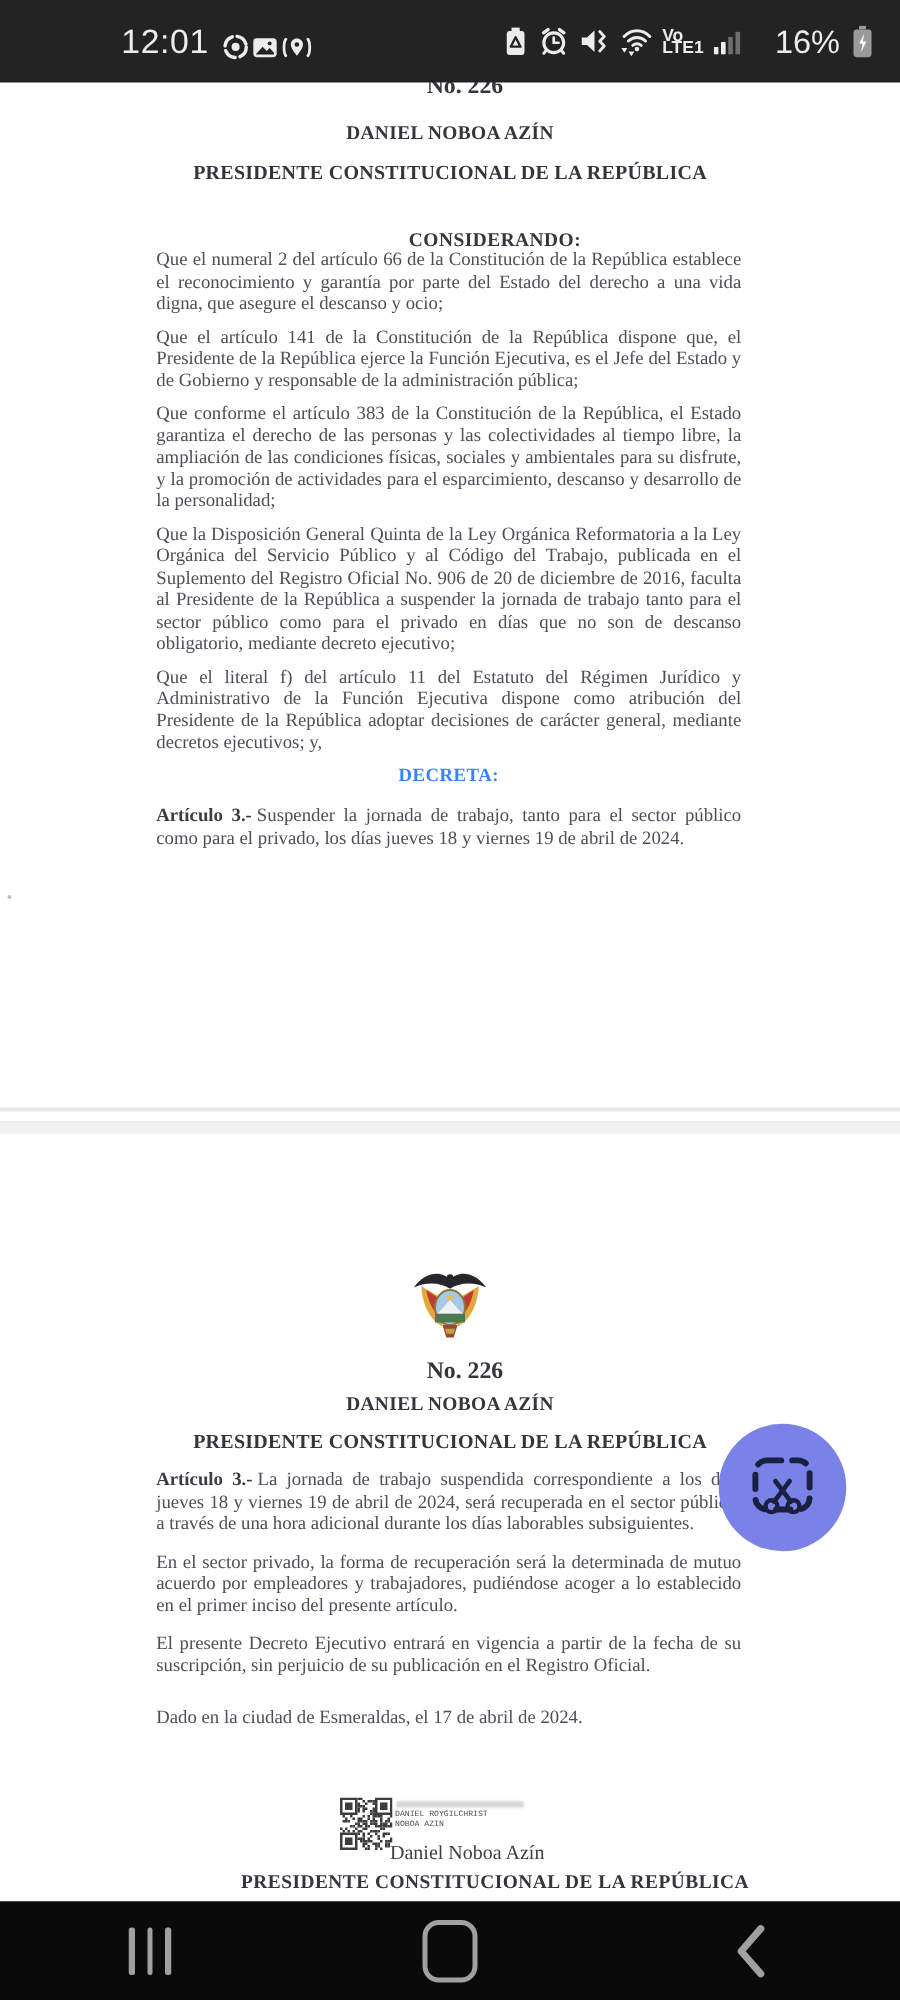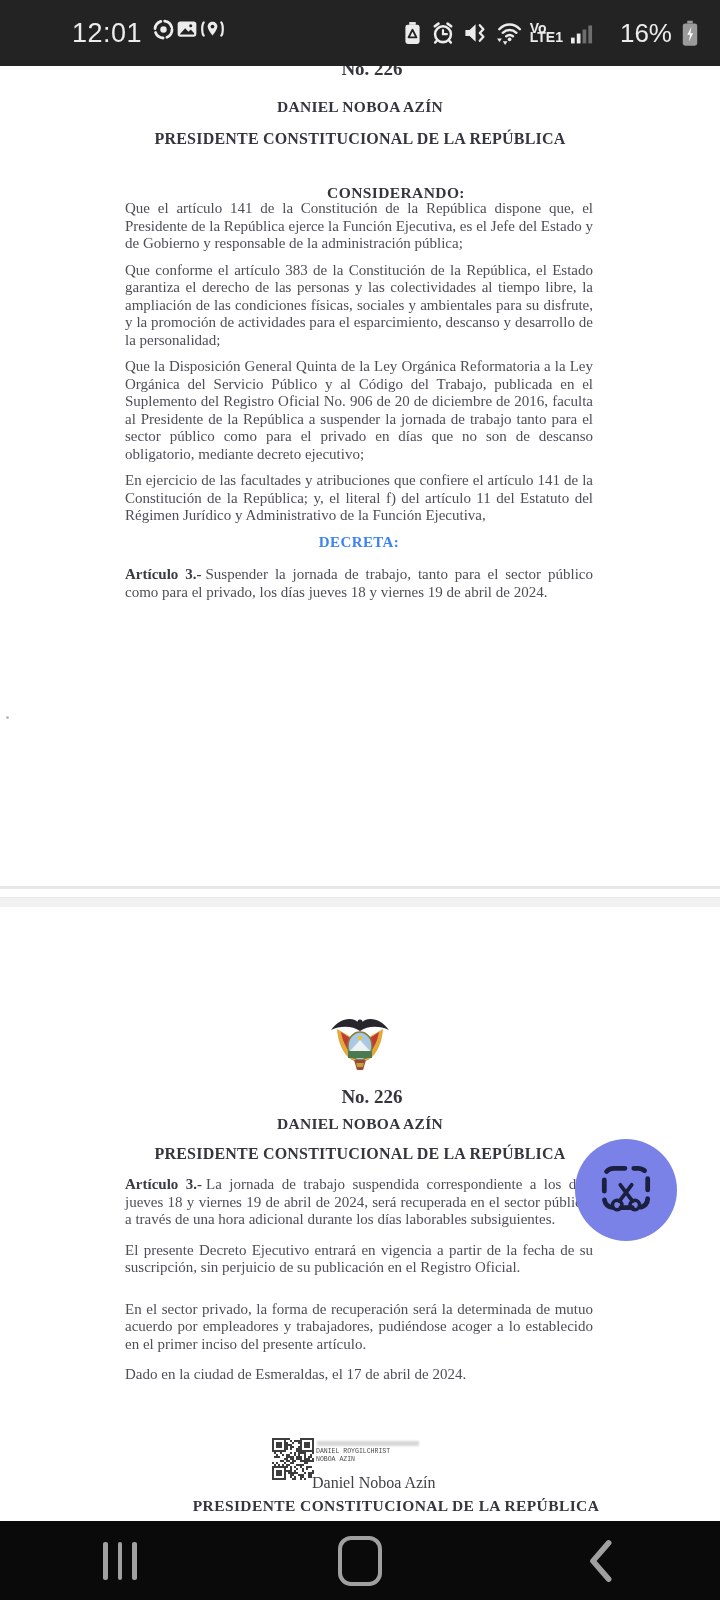--- a/index.html
+++ b/index.html
@@ -3,21 +3,21 @@
 <meta charset="utf-8">
 <style>
   html,body{margin:0;padding:0;}
   body{width:720px;height:1600px;position:relative;overflow:hidden;background:#ffffff;
        font-family:"Liberation Serif","DejaVu Serif",serif;}
   .abs{position:absolute;}
   
   .status-bar{position:absolute;left:0;top:0;width:720px;height:66px;background:#232323;
               display:flex;align-items:center;justify-content:space-between;
               font-family:"Liberation Sans","DejaVu Sans",sans-serif;color:#ececec;z-index:40;}
-  .sb-left{display:flex;align-items:flex-start;gap:0;padding-left:72px;}
+  .sb-left{display:flex;align-items:flex-end;gap:0;padding-left:97px;}
   .sb-right{display:flex;align-items:center;gap:8px;padding-right:20px;}
   .sb-time{font-size:27px;letter-spacing:.5px;margin-right:10px;}
   .sb-pct{font-size:26px;margin-left:19px;}
   .volte{font-size:14px;line-height:9px;font-weight:bold;text-align:left;}
   
   .doc-viewer{position:absolute;left:0;top:0;width:720px;height:1521px;background:#ffffff;}
   .doc-center{width:720px;text-align:center;color:#34363d;font-weight:bold;}
   .doc-h-no{font-size:19px;padding-left:12px;}
   .doc-h-name{font-size:15.5px;letter-spacing:.3px;}
   .doc-h-title{font-size:16px;letter-spacing:.2px;}
@@ -51,24 +51,25 @@
 
 <div class="doc-viewer">
 
   <div>
     <div class="abs doc-center doc-h-no" style="top:58px;">No. 226</div>
     <div class="abs doc-center doc-h-name" style="top:98px;">DANIEL NOBOA AZÍN</div>
     <div class="abs doc-center doc-h-title" style="top:130px;">PRESIDENTE CONSTITUCIONAL DE LA REPÚBLICA</div>
     <div class="abs doc-center doc-h-sub" style="top:184px;">CONSIDERANDO:</div>
 
     <div class="doc-body" style="top:200px;">
+      <p class="j">Que el numeral 2 del artículo 66 de la Constitución de la República establece el reconocimiento y garantía por parte del Estado del derecho a una vida digna, que asegure el descanso y ocio;</p>
       <p class="j">Que el artículo 141 de la Constitución de la República dispone que, el Presidente de la República ejerce la Función Ejecutiva, es el Jefe del Estado y de Gobierno y responsable de la administración pública;</p>
       <p class="j">Que conforme el artículo 383 de la Constitución de la República, el Estado garantiza el derecho de las personas y las colectividades al tiempo libre, la ampliación de las condiciones físicas, sociales y ambientales para su disfrute, y la promoción de actividades para el esparcimiento, descanso y desarrollo de la personalidad;</p>
       <p class="j">Que la Disposición General Quinta de la Ley Orgánica Reformatoria a la Ley Orgánica del Servicio Público y al Código del Trabajo, publicada en el Suplemento del Registro Oficial No. 906 de 20 de diciembre de 2016, faculta al Presidente de la República a suspender la jornada de trabajo tanto para el sector público como para el privado en días que no son de descanso obligatorio, mediante decreto ejecutivo;</p>
-      <p class="j">En ejercicio de las facultades y atribuciones que confiere el artículo 141 de la Constitución de la República; y, el literal f) del artículo 11 del Estatuto del Régimen Jurídico y Administrativo de la Función Ejecutiva,</p>
+      <p class="j">Que el literal f) del artículo 11 del Estatuto del Régimen Jurídico y Administrativo de la Función Ejecutiva dispone como atribución del Presidente de la República adoptar decisiones de carácter general, mediante decretos ejecutivos; y,</p>
       <p class="decreta">DECRETA:</p>
       <p class="j"><span class="art-label">Artículo 3.-</span><span>Suspender la jornada de trabajo, tanto para el sector público como para el privado, los días jueves 18 y viernes 19 de abril de 2024.</span></p>
     </div>
     <div class="speck"></div>
   </div>
 
   <div class="page-sep-line"></div>
   <div class="page-sep-band"></div>
 
   <div>
@@ -86,22 +87,22 @@
       <path d="M19,37 L43,37 L43,44 L19,44 Z" fill="#4c7a50"></path>
       <path d="M25,46 L37,46 L34,56 L28,56 Z" fill="#9a4a33"></path>
       <path d="M27,49 L35,49 L34,53 L28,53 Z" fill="#c2a13c"></path>
     </svg>
     <div class="abs doc-center doc-h-no" style="top:1086px;">No. 226</div>
     <div class="abs doc-center doc-h-name" style="top:1115px;">DANIEL NOBOA AZÍN</div>
     <div class="abs doc-center doc-h-title" style="top:1145px;">PRESIDENTE CONSTITUCIONAL DE LA REPÚBLICA</div>
 
     <div class="doc-body" style="top:1176px;">
       <p class="j" style="margin-bottom:13px;"><span class="art-label">Artículo 3.-</span><span>La jornada de trabajo suspendida correspondiente a los días jueves 18 y viernes 19 de abril de 2024, será recuperada en el sector público, a través de una hora adicional durante los días laborables subsiguientes.</span></p>
+      <p class="j" style="margin-bottom:13px;">En el sector privado, la forma de recuperación será la determinada de mutuo acuerdo por empleadores y trabajadores, pudiéndose acoger a lo establecido en el primer inciso del presente artículo.</p>
       <p class="j" style="margin-bottom:24px;">El presente Decreto Ejecutivo entrará en vigencia a partir de la fecha de su suscripción, sin perjuicio de su publicación en el Registro Oficial.</p>
-      <p class="j" style="margin-bottom:13px;">En el sector privado, la forma de recuperación será la determinada de mutuo acuerdo por empleadores y trabajadores, pudiéndose acoger a lo establecido en el primer inciso del presente artículo.</p>
       <p>Dado en la ciudad de Esmeraldas, el 17 de abril de 2024.</p>
     </div>
 
     <svg id="qr-code" class="abs" style="left:272px;top:1438px;" width="42" height="42" viewBox="0 0 21 21">
         <rect x="7" y="0" width="1" height="1" fill="#3d3d3d"></rect>
         <rect x="8" y="0" width="1" height="1" fill="#3d3d3d"></rect>
         <rect x="9" y="1" width="1" height="1" fill="#3d3d3d"></rect>
         <rect x="11" y="1" width="1" height="1" fill="#3d3d3d"></rect>
         <rect x="12" y="1" width="1" height="1" fill="#3d3d3d"></rect>
         <rect x="13" y="1" width="1" height="1" fill="#3d3d3d"></rect>

